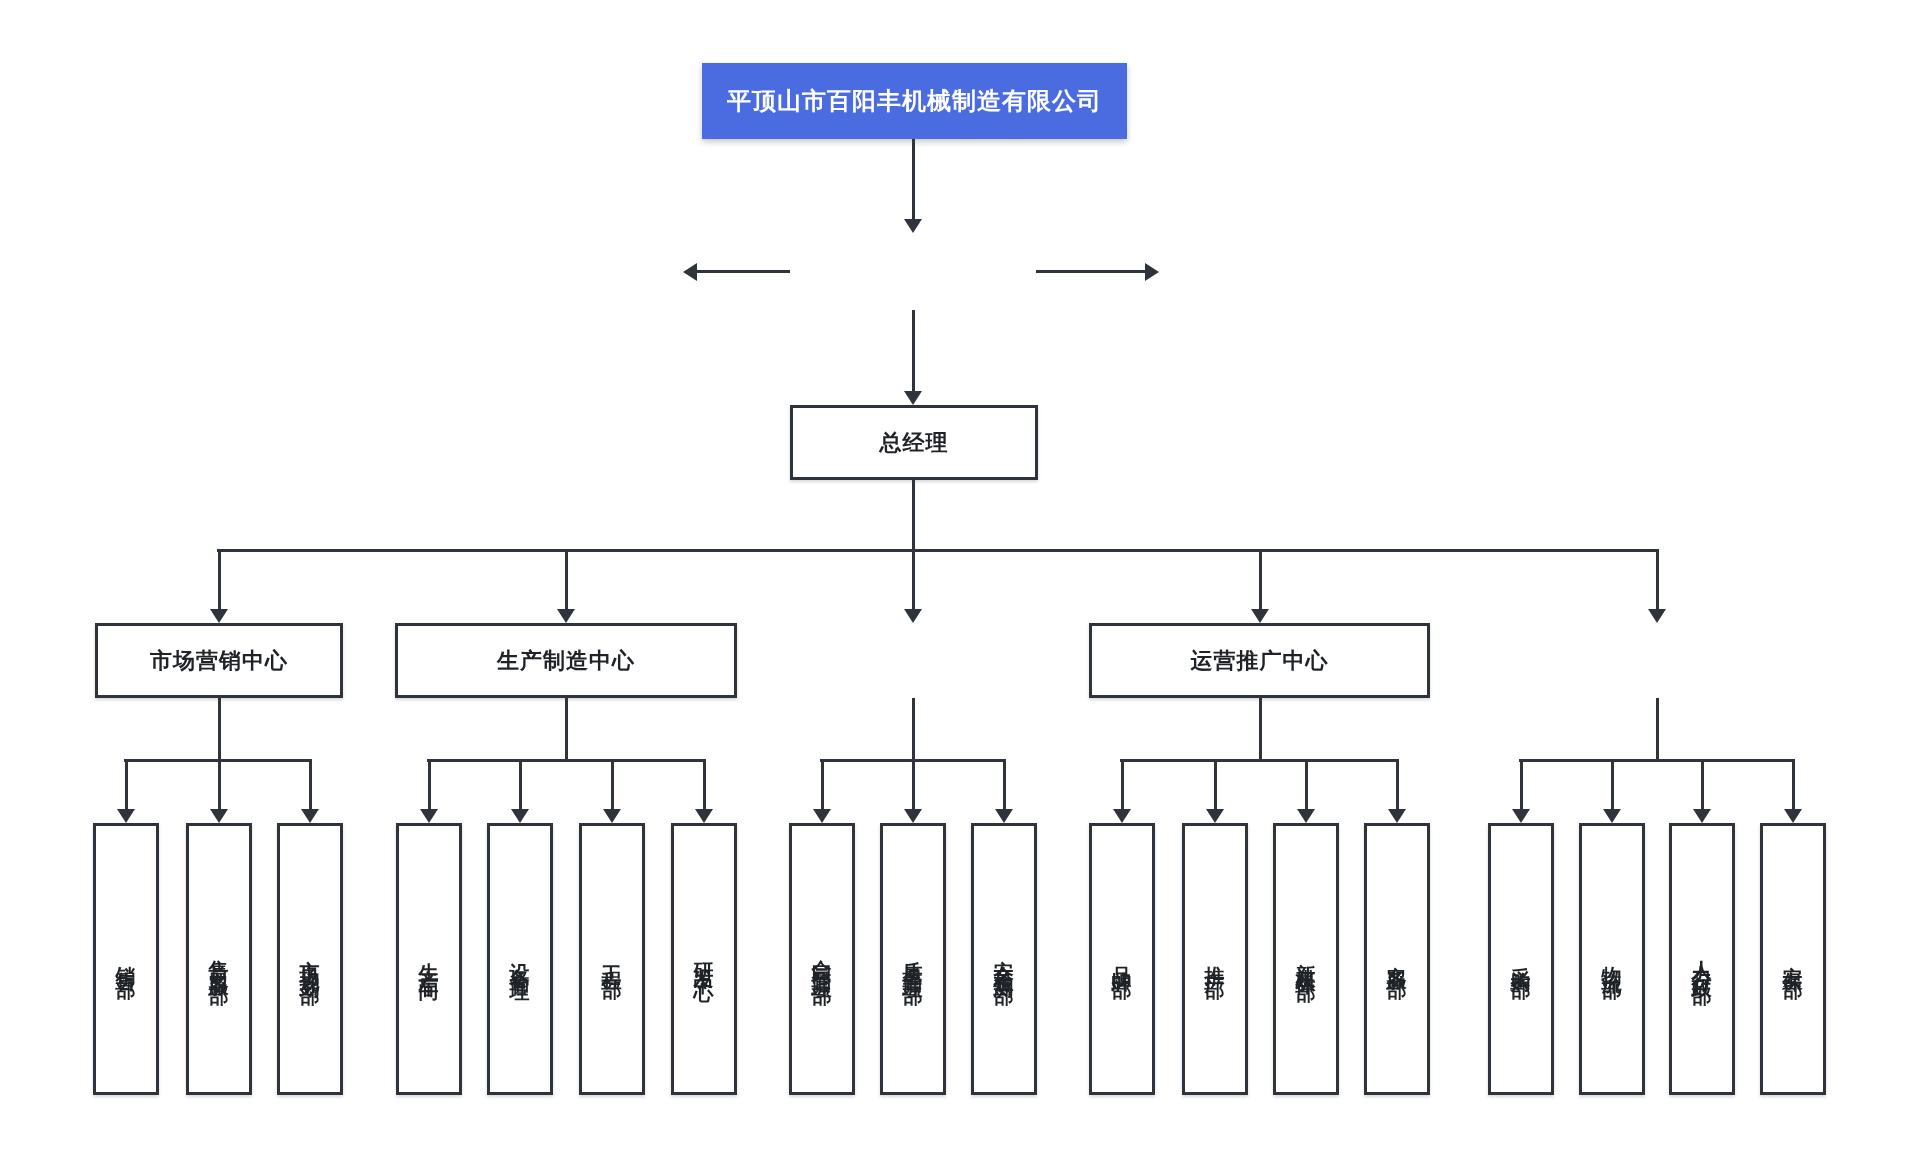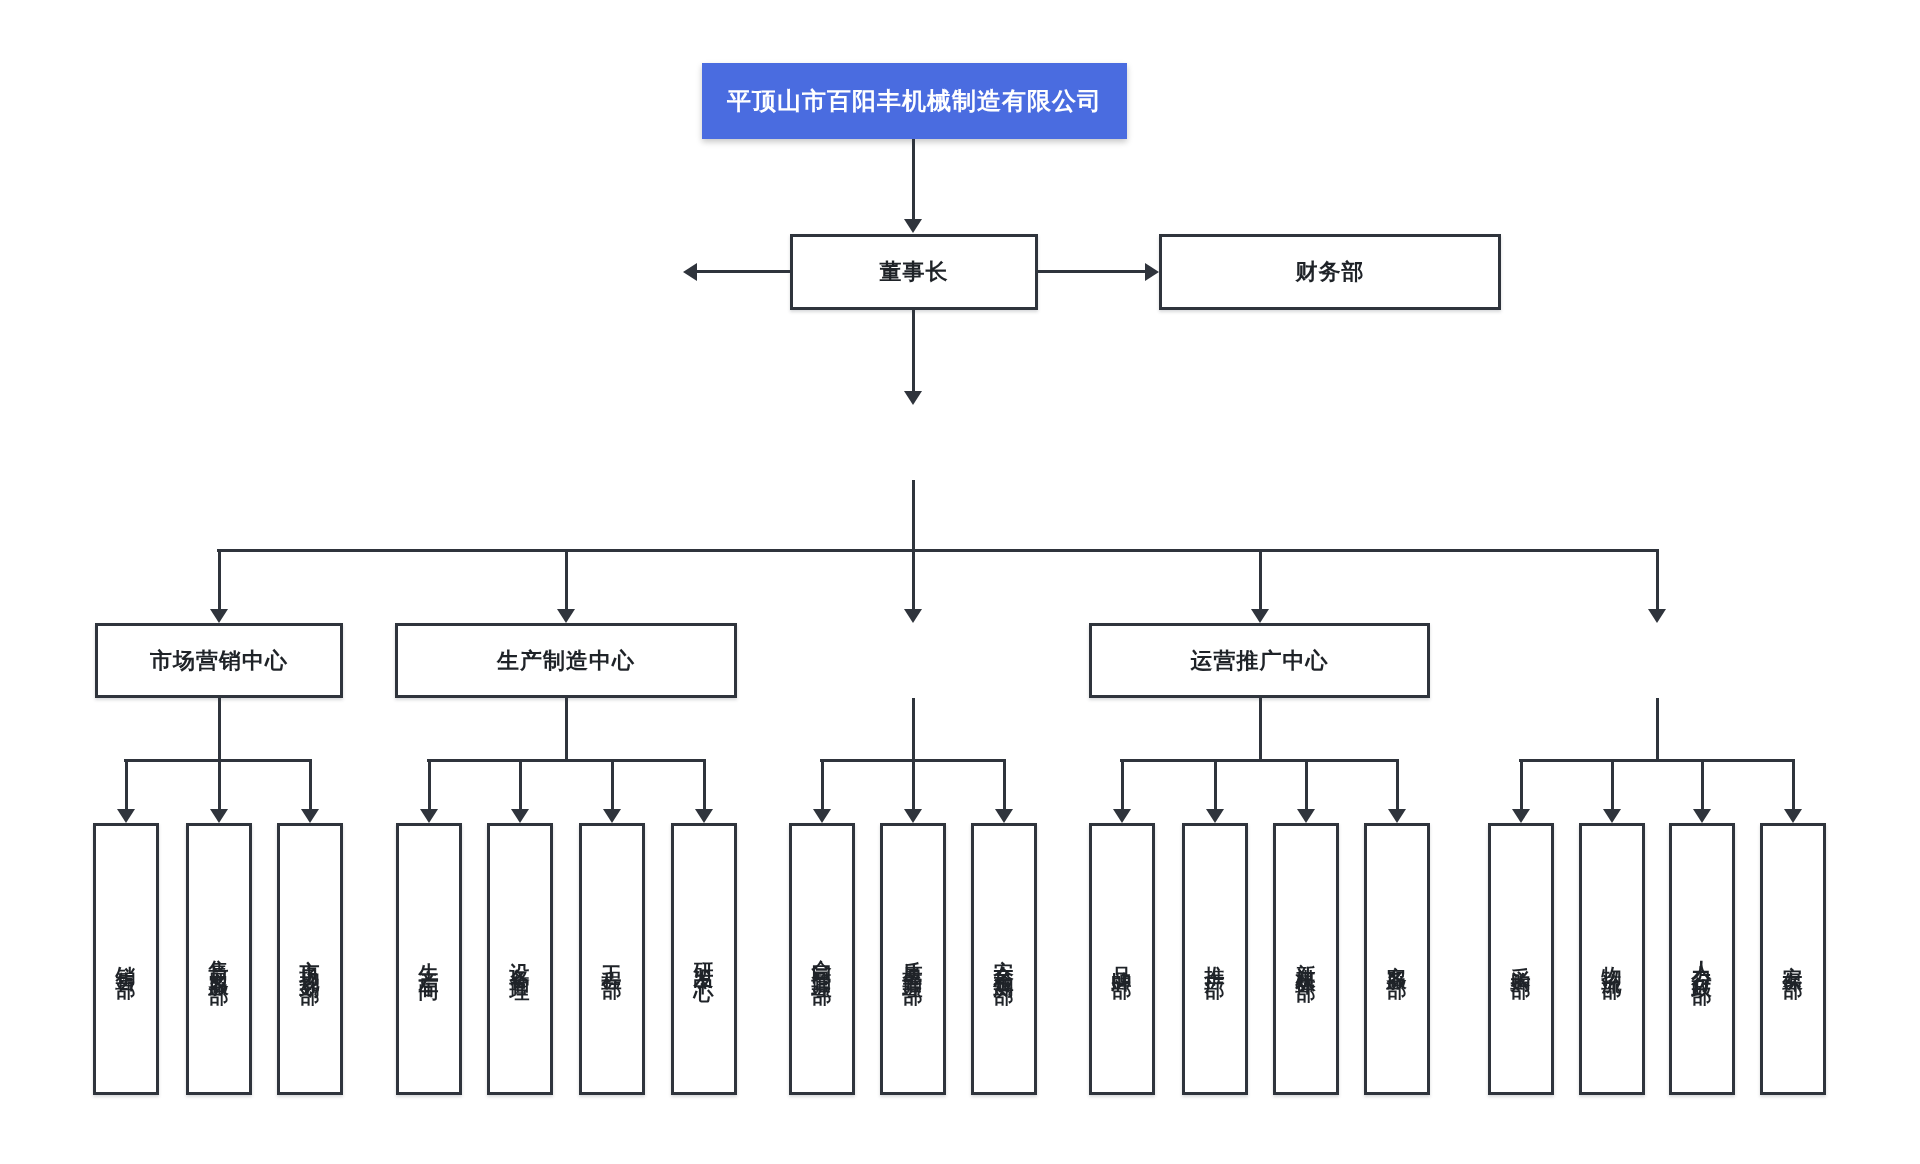--- a/index.html
+++ b/index.html
@@ -45,23 +45,22 @@
     border-left:14px solid var(--line);
   }
 </style>
 </head>
 <body>
 
 <div id="chart">
 
   <div class="node root" style="left:702px;top:63px;width:425px;height:76px">平顶山市百阳丰机械制造有限公司</div>
 
-  <div class="node" style="left:790px;top:234px;width:248px;height:76px">董事长</div>
-  <div class="node" style="left:1159px;top:234px;width:342px;height:76px">财务部</div>
 
+  <div class="node" style="left:790px;top:405px;width:248px;height:75px">总经理</div>
 
   <div class="node" style="left:95px;top:623px;width:248px;height:75px">市场营销中心</div>
   <div class="node" style="left:395px;top:623px;width:342px;height:75px">生产制造中心</div>
   <div class="node" style="left:1089px;top:623px;width:341px;height:75px">运营推广中心</div>
 
   <div class="node vbox" style="left:93px;top:823px;width:66px;height:272px">销售部</div>
   <div class="node vbox" style="left:186px;top:823px;width:66px;height:272px">售前客服部</div>
   <div class="node vbox" style="left:277px;top:823px;width:66px;height:272px">市场规划部</div>
 
   <div class="node vbox" style="left:396px;top:823px;width:66px;height:272px">生产车间</div>

